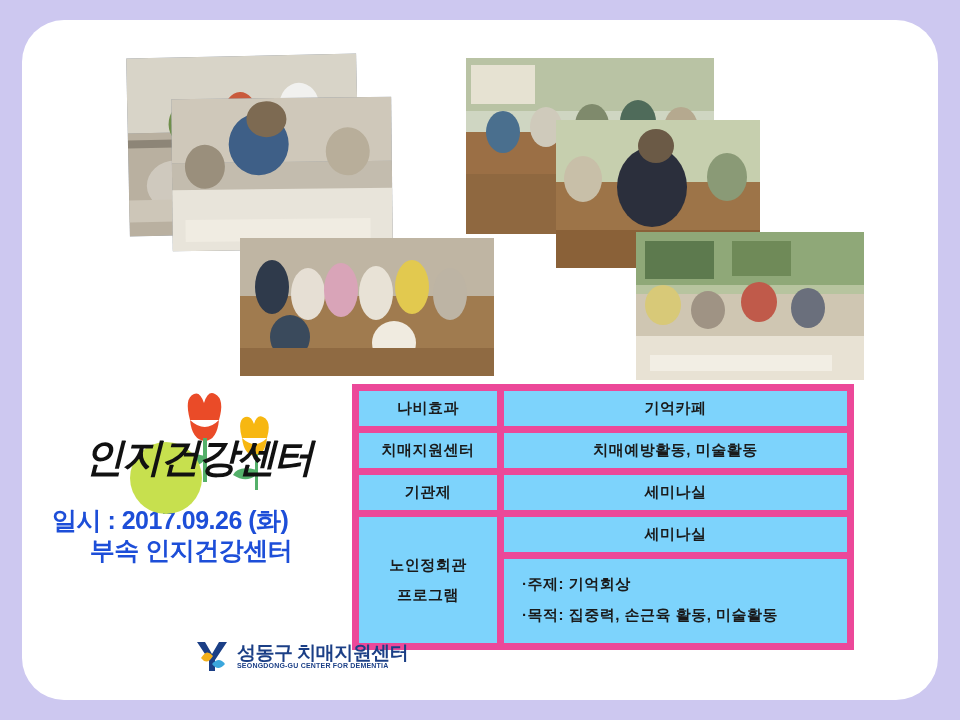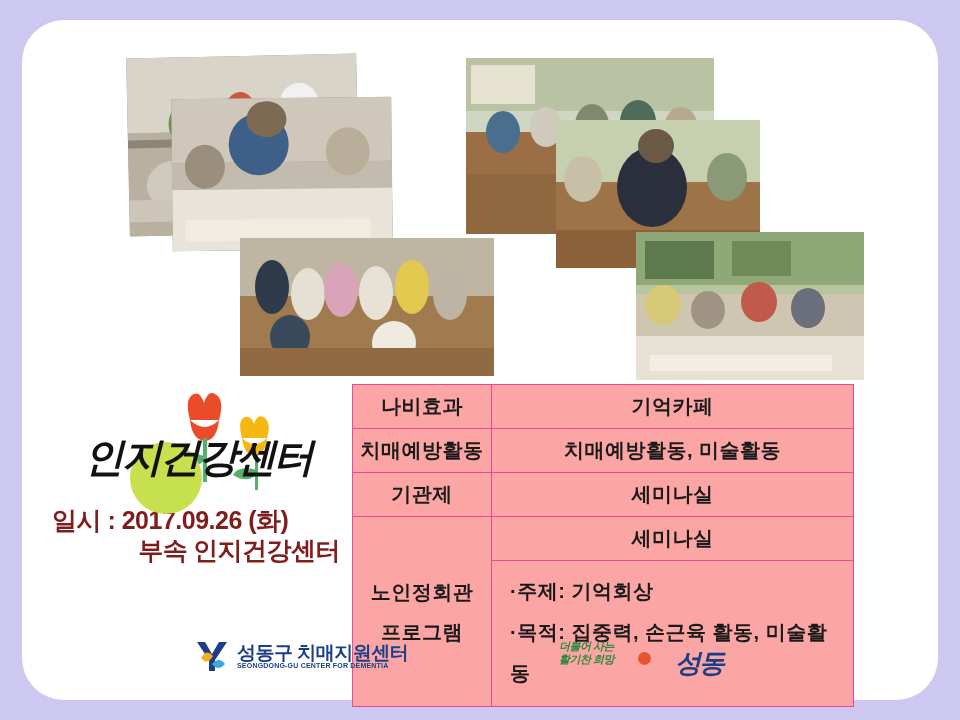--- a/index.html
+++ b/index.html
@@ -83,43 +83,43 @@
     font-family: "Liberation Sans", sans-serif;
     font-size: 40px;
     font-weight: bold;
     font-style: italic;
     letter-spacing: -2px;
     color: #111111;
   }
   .infoline {
     font-size: 25px;
     font-weight: bold;
-    color: #7f1d1d;
+    color: #1d4ed8;
     line-height: 1.18;
     letter-spacing: -0.5px;
     white-space: nowrap;
   }
   #info2 { text-align: left; padding-left: 10px; }
-  #info3 { text-align: right; padding-right: 14px; font-family: Liberation Serif, serif; }
+  #info3 { text-align: center; padding-right: 14px; }
 
   
   #infotable {
     position: absolute;
     left: 352px;
     top: 384px;
     width: 502px;
     border-collapse: collapse;
     table-layout: fixed;
   }
   #infotable td {
-    border: 1px solid #ec4899;
-    background: #fca5a5;
+    border: 7px solid #ec4899;
+    background: #7dd3fc;
     color: #1a1a1a;
     font-family: "Liberation Sans", sans-serif;
-    font-size: 20px;
+    font-size: 15px;
     font-weight: bold;
     text-align: center;
     vertical-align: middle;
     padding: 8px 4px;
     letter-spacing: 0.5px;
   }
   #infotable td.lbl   { width: 130px; }
   #infotable td.tall  { line-height: 2.0; }
   #infotable td.bullets {
     text-align: left;
@@ -304,21 +304,21 @@
     <div class="infoline" id="info3">부속 인지건강센터</div>
   </div>
 
   <table id="infotable">
     <tbody>
         <tr>
       <td class="lbl">나비효과</td>
       <td>기억카페</td>
     </tr>
     <tr>
-      <td class="lbl">치매예방활동</td>
+      <td class="lbl">치매지원센터</td>
       <td>치매예방활동, 미술활동</td>
     </tr>
     <tr>
       <td class="lbl">기관제</td>
       <td>세미나실</td>
     </tr>
     <tr>
       <td class="lbl tall" rowspan="2">
         <div>노인정회관</div>
         <div>프로그램</div>
@@ -341,24 +341,16 @@
         <path d="M2 4 L10 4 L17 16 L24 4 L32 4 L20 22 L20 33 L14 33 L14 22 Z" fill="#1b3f86"></path>
         <path d="M6 20 q6 -10 12 -2 q-6 10 -12 2 z" fill="#f3b01c"></path>
         <path d="M17 26 q7 -8 13 0 q-7 8 -13 0 z" fill="#3ba7dd"></path>
       </svg>
       <div class="mark-txt">
         <div class="l1">성동구 치매지원센터</div>
         <div class="l2">SEONGDONG-GU CENTER FOR DEMENTIA</div>
       </div>
     </div>
 
-    <div id="logo-right">
-      <div class="sd-small">
-        <div>더불어 사는</div>
-        <div>활기찬 희망</div>
-      </div>
-      <div class="sd-dot"></div>
-      <div class="sd-big">성동</div>
-    </div>
 
   </div>
 
 </div>
 
 </body></html>

